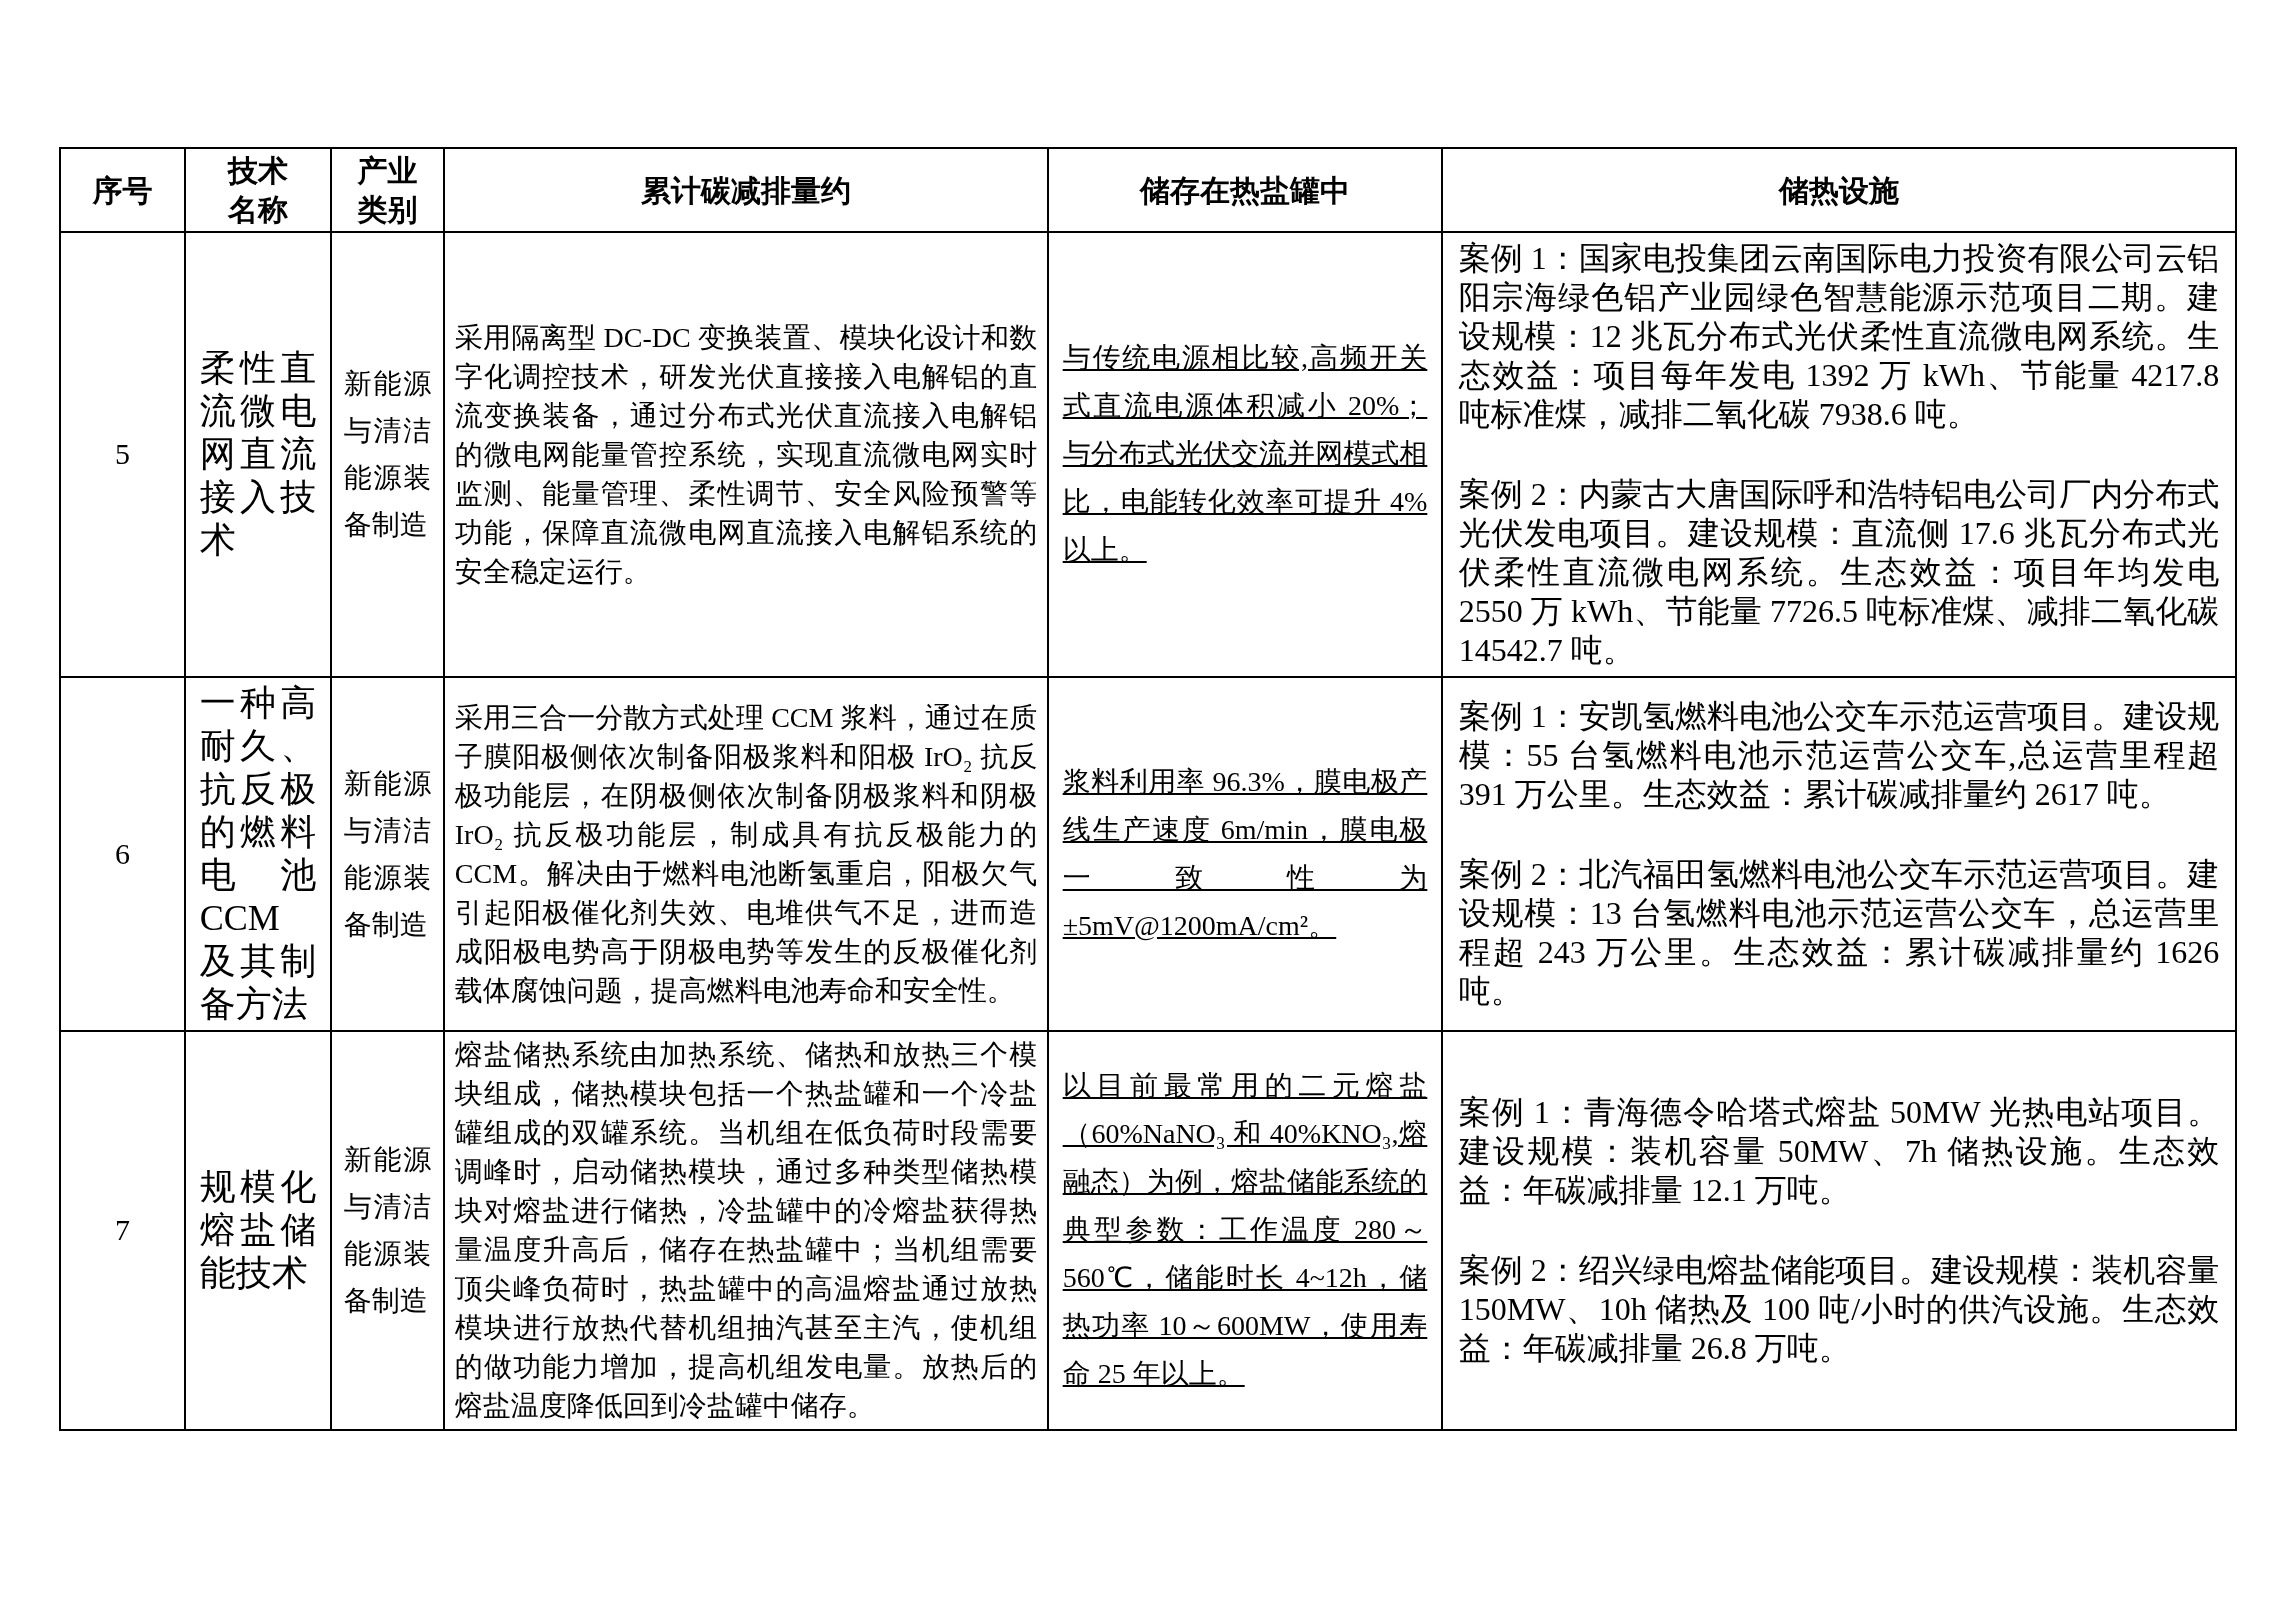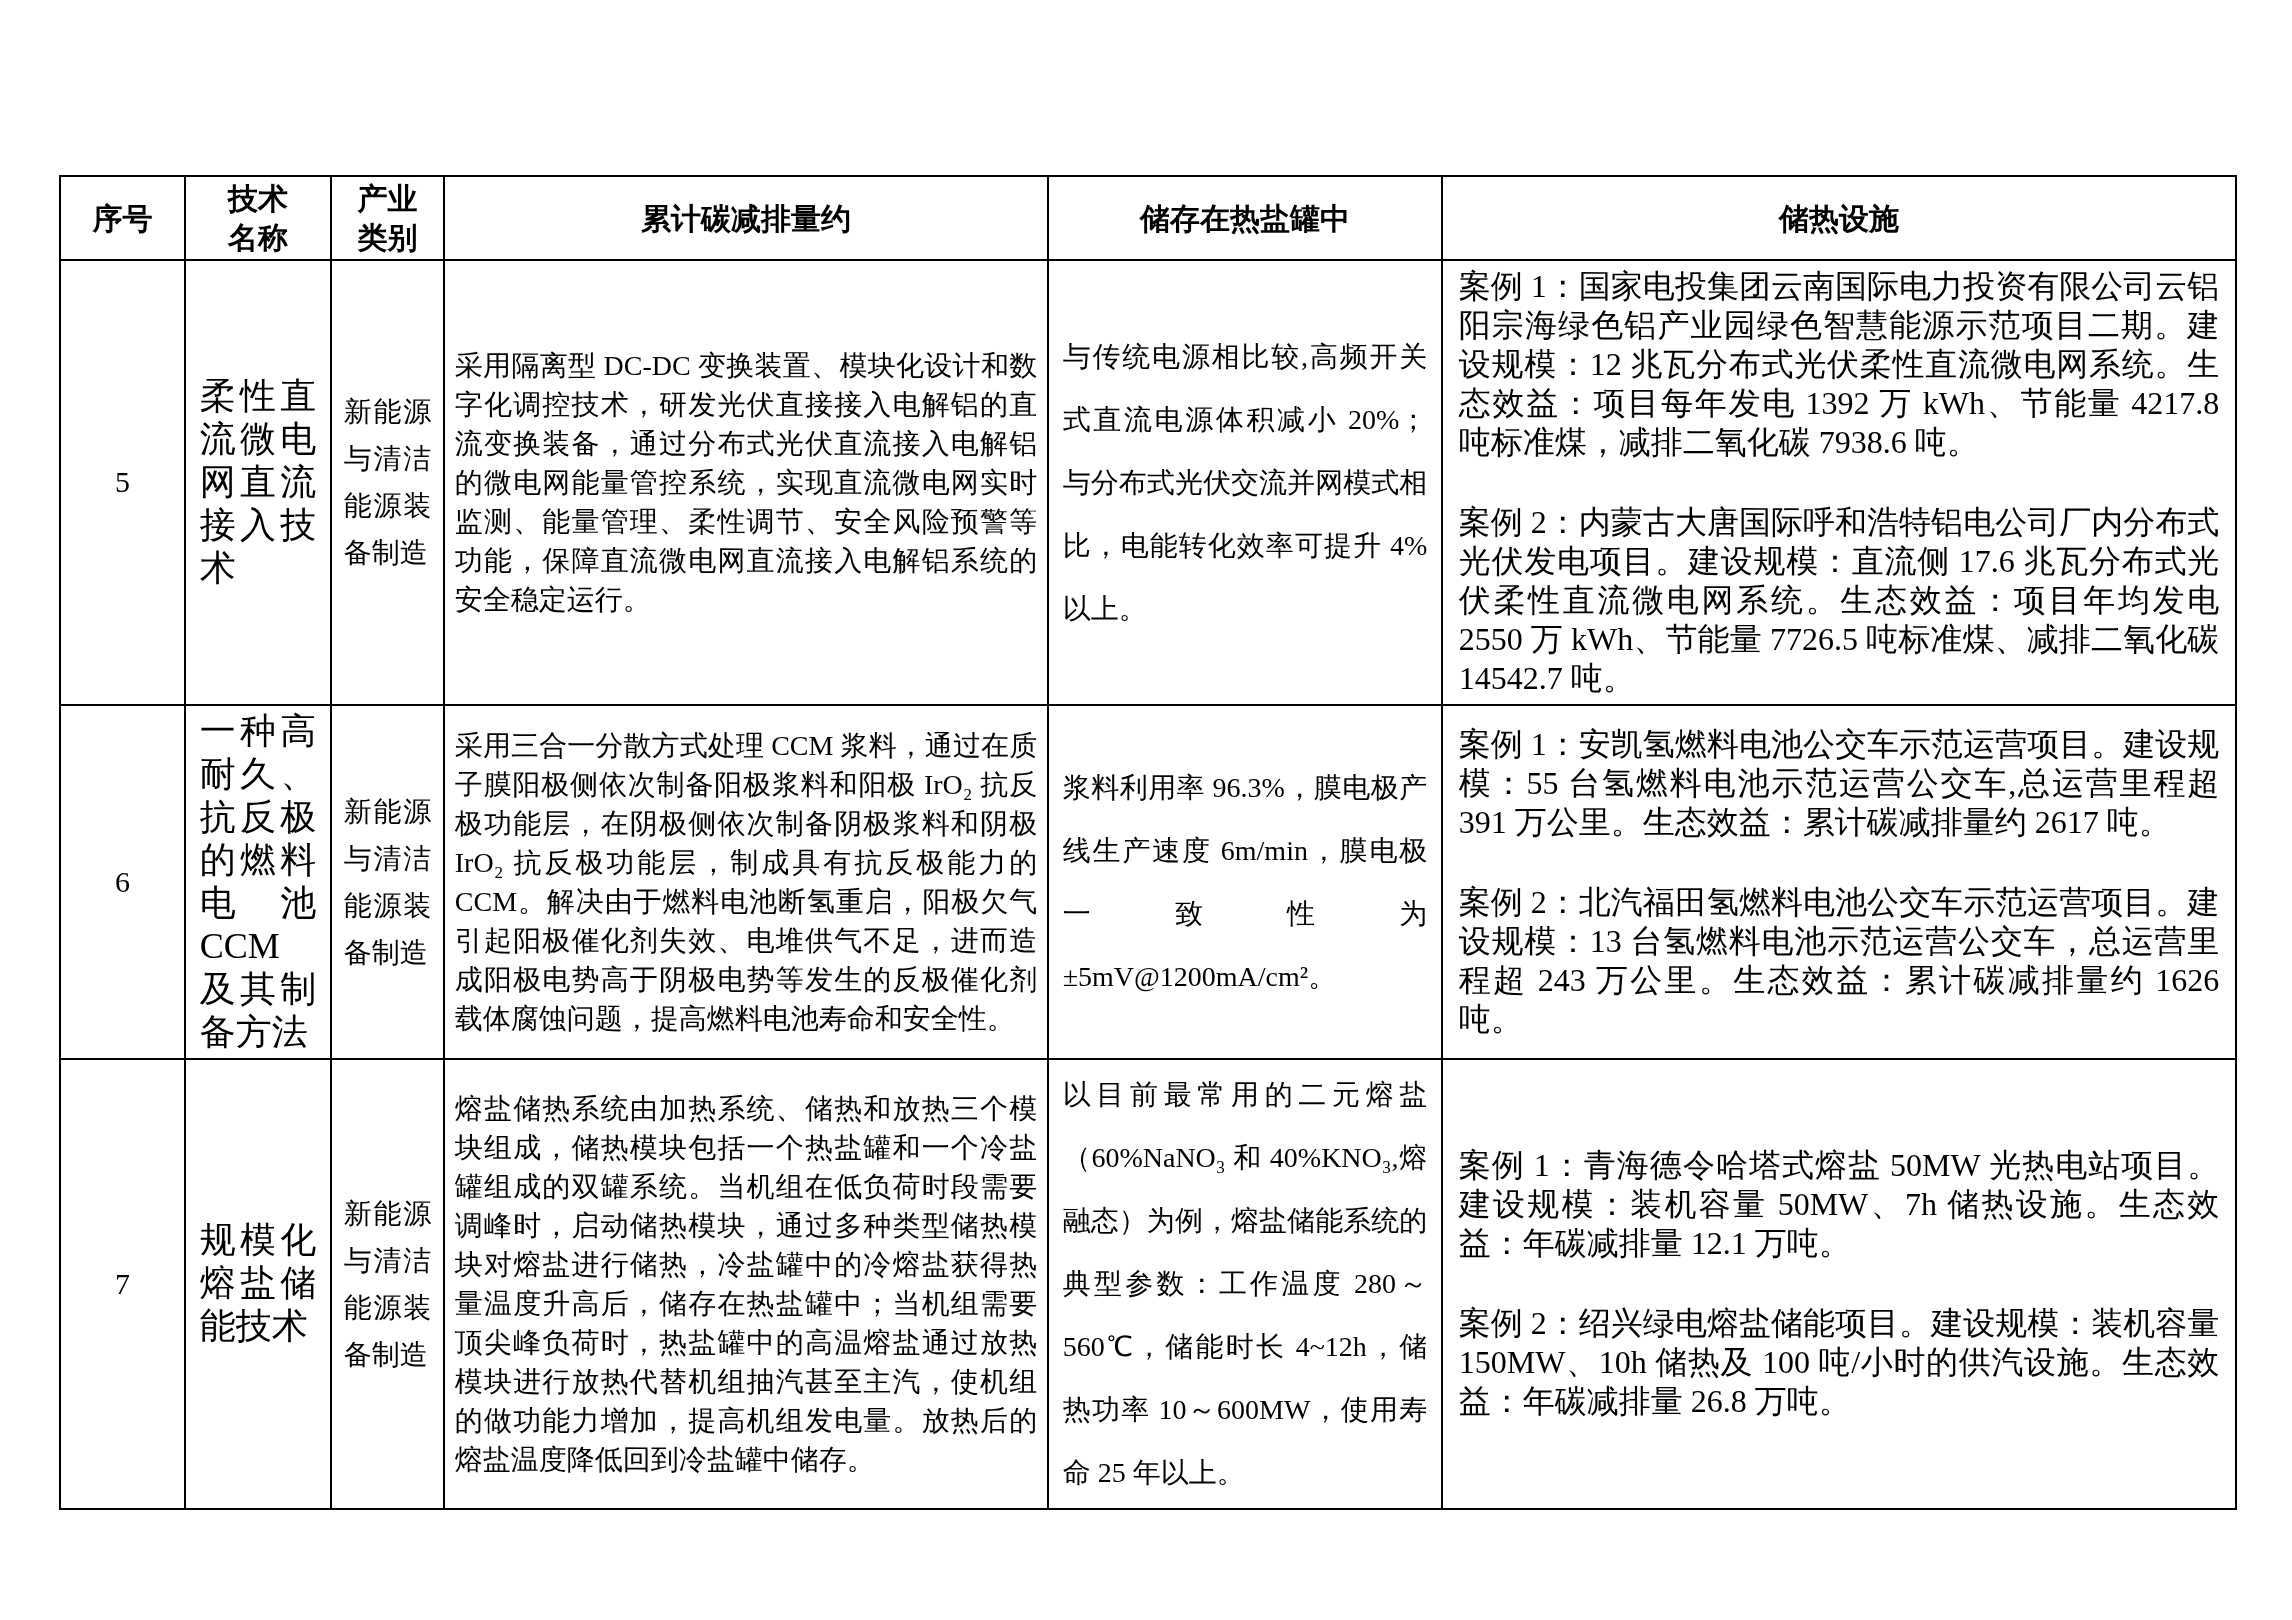--- a/index.html
+++ b/index.html
@@ -11,21 +11,20 @@
     width: 2293px;
     height: 1620px;
     position: relative;
     font-family: "Liberation Serif", serif;
     color: #000;
   }
   .sheet {
     position: absolute;
     left: 59px;
     top: 147px;
-    margin-top: 28px;
   }
   table.tech-table {
     border-collapse: collapse;
     table-layout: fixed;
     width: 2176px;
   }
   table.tech-table th,
   table.tech-table td {
     border: 2px solid #000;
     vertical-align: middle;
@@ -62,23 +61,24 @@
   }
   td.content-cell {
     font-size: 28px;
     line-height: 39px;
     text-align: justify;
     padding: 3.9px 9.8px;
     border-radius: 11px;
   }
   td.params-cell {
     font-size: 28px;
-    line-height: 63px;
+    line-height: 48px;
     text-align: justify;
     padding: 3.9px 13.7px;
+    text-decoration: underline;
   }
   td.cases-cell {
     font-size: 32px;
     line-height: 39px;
     text-align: justify;
     padding: 5.9px 15.7px;
   }
   .case-p { margin: 0; }
   .case-p + .case-p { margin-top: 41px; }
 </style>

